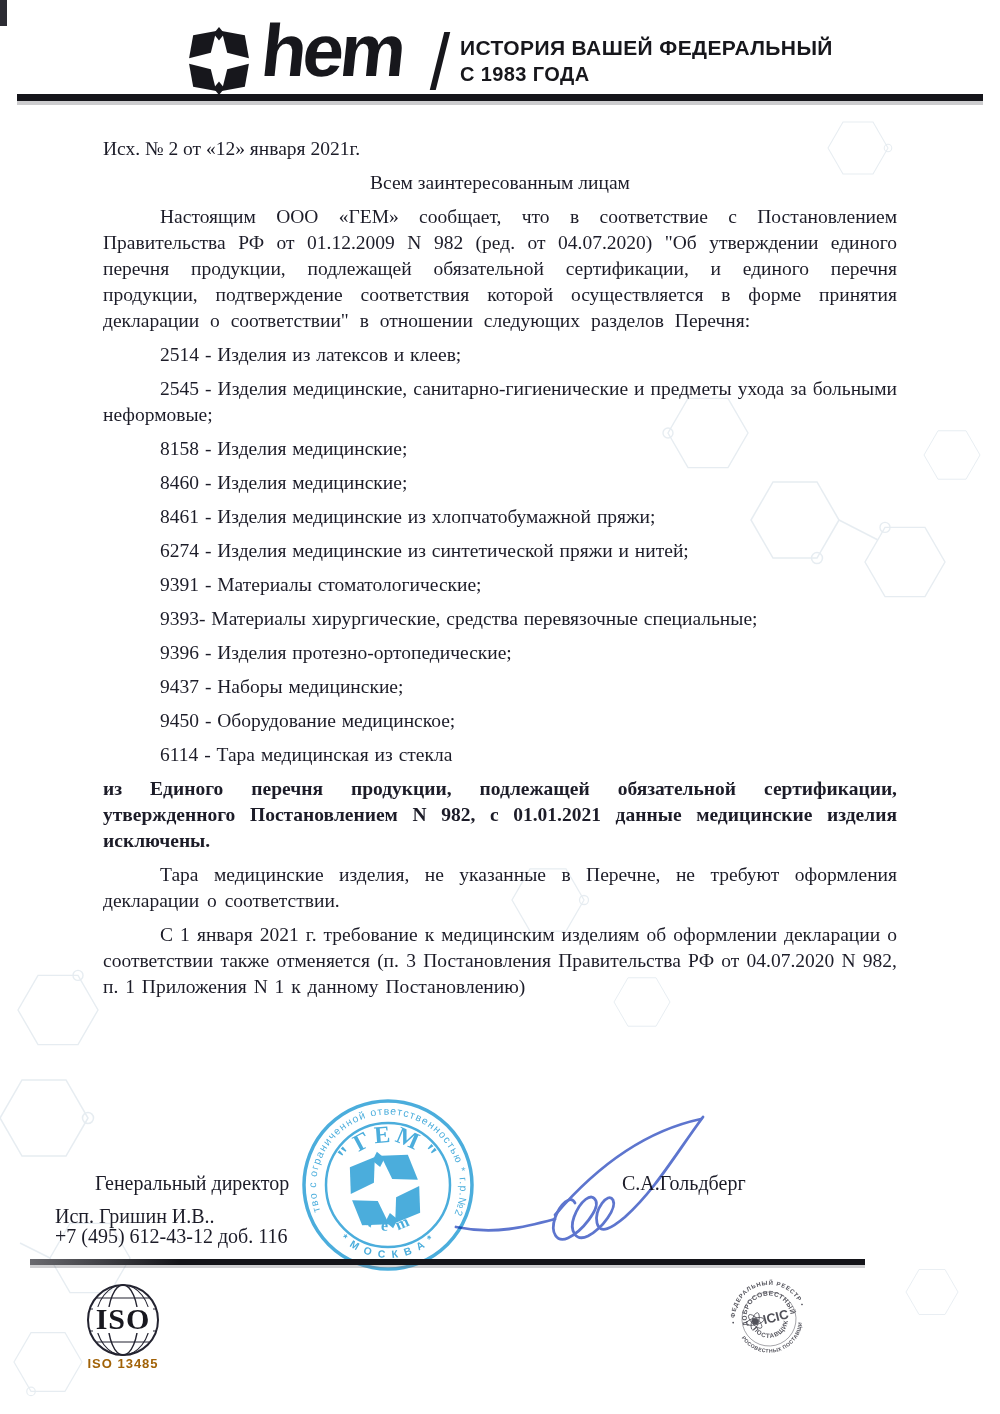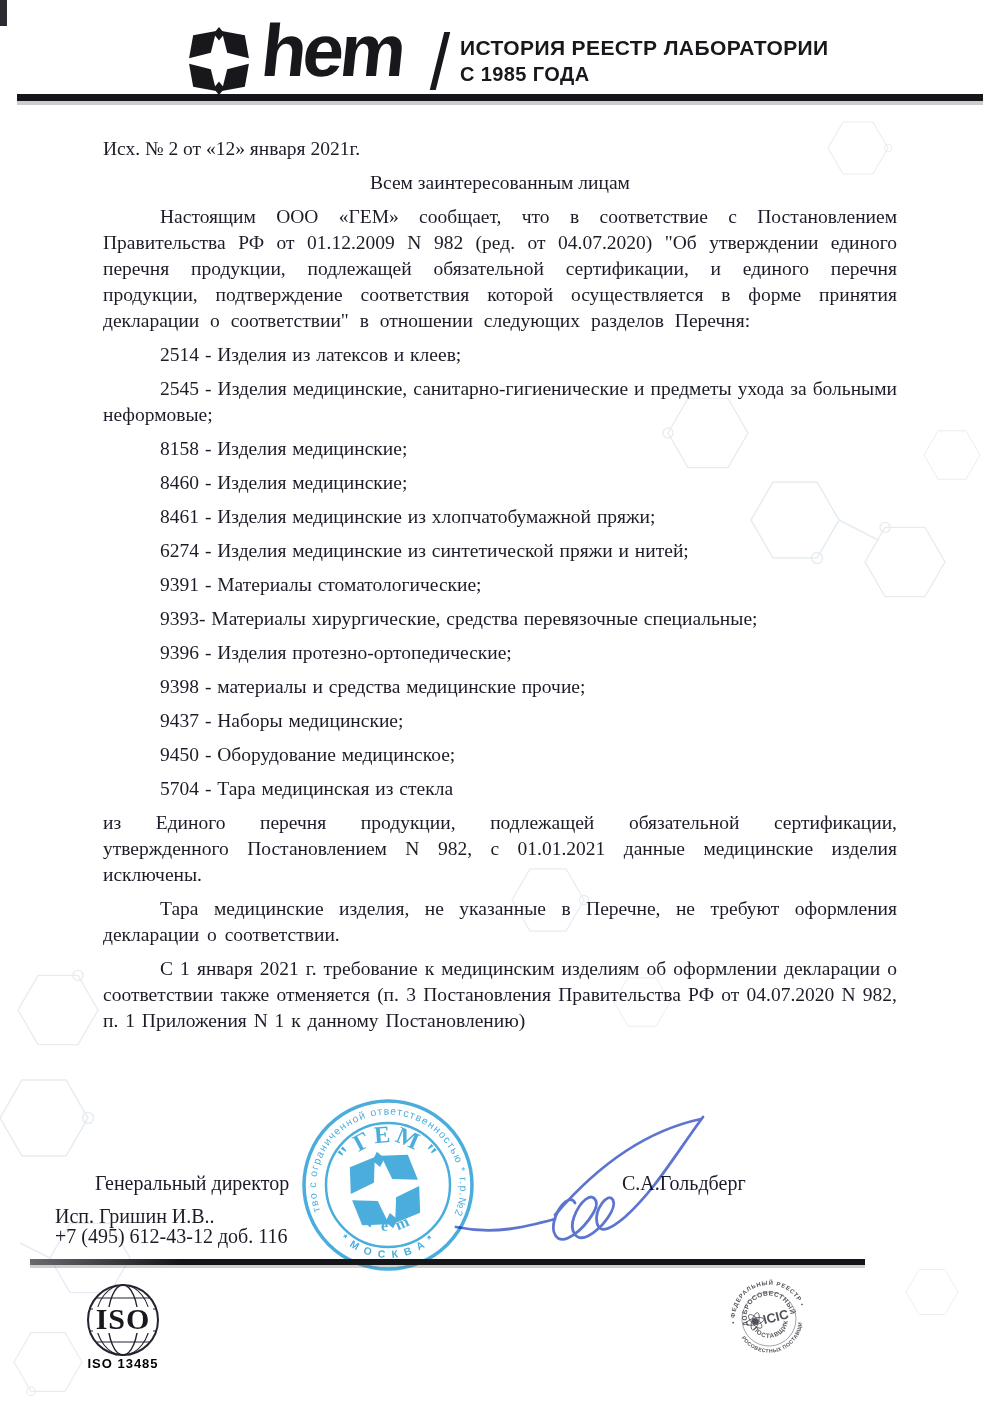--- a/index.html
+++ b/index.html
@@ -19,39 +19,39 @@
   .rule-top{position:absolute;left:17px;top:94px;width:966px;height:7px;background:#15151a;
             box-shadow:0 4px 0 rgba(110,110,115,.35);}
   .corner-mark{position:absolute;left:0;top:0;width:7px;height:26px;background:#2c2c33;}
   
   .content{position:absolute;left:95px;width:810px;top:128px;font-size:19.5px;line-height:26px;}
   .content p{margin:8px;}
   .ref{margin-top:0;}
   .addressee{text-align:center;margin-top:14px;}
   .p1{margin-top:19px;text-align:justify;text-indent:57px;word-spacing:6px;}
   .item{margin-top:14px;text-align:justify;text-indent:57px;word-spacing:1px;}
-  .pbold{margin-top:16px;text-align:justify;font-weight:400;word-spacing:8px;}
+  .pbold{margin-top:16px;text-align:justify;font-weight:700;word-spacing:8px;}
   .p2{margin-top:16px;text-align:justify;text-indent:57px;word-spacing:3px;}
   .p3{margin-top:14px;text-align:justify;text-indent:57px;word-spacing:2px;}
   
   .sig-title{position:absolute;left:95px;top:1172px;font-size:20px;}
   .sig-name{position:absolute;left:622px;top:1172px;font-size:20px;}
   .executor{position:absolute;left:55px;top:1206px;font-size:20px;line-height:20px;}
   .stamp-blue{position:absolute;left:283px;top:1080px;width:210px;height:210px;opacity:.85;
               mix-blend-mode:multiply;}
   .signature{position:absolute;left:420px;top:1095px;width:300px;height:155px;
              mix-blend-mode:multiply;}
   
   .rule-bottom{position:absolute;left:30px;top:1259px;width:835px;height:6px;
                background:linear-gradient(90deg,#6a6a6f 0%,#141419 18%,#141419 100%);
                box-shadow:0 3px 0 rgba(120,120,125,.35);}
   .iso-globe{position:absolute;left:85px;top:1282px;width:76px;height:76px;}
   .iso-caption{position:absolute;left:63px;top:1356px;width:120px;text-align:center;
                font-family:"Liberation Sans",sans-serif;font-weight:700;font-size:13px;
-               letter-spacing:1px;color:#000000;}
+               letter-spacing:1px;color:#a16207;}
   .footer-center{position:absolute;left:250px;top:1276px;width:500px;text-align:center;
                  font-family:"Liberation Sans",sans-serif;color:#2b2b33;
                  font-size:18.5px;line-height:23.5px;}
   .footer-center .company{font-weight:700;font-size:19px;}
   .icic-stamp{position:absolute;left:724px;top:1274px;width:90px;height:90px;opacity:.85;}
   
   .watermark{position:absolute;left:0;top:0;width:1000px;height:1414px;pointer-events:none;}
 </style>
 </head>
 <body>
@@ -115,42 +115,41 @@
       <polygon points="54,6 88,12 94,46 62,38"></polygon>
       <polygon points="94,54 88,88 54,94 62,62"></polygon>
       <polygon points="6,54 12,88 46,94 38,62"></polygon>
       <polygon points="50,0 58,10 50,20 42,10"></polygon>
       <polygon points="50,80 58,90 50,100 42,90"></polygon>
     </g>
   </svg>
   <div class="logo-text">hem</div>
   <div class="logo-slash"></div>
   <div class="tagline">
-    <div class="l1">ИСТОРИЯ РЕЕСТР ЛАБОРАТОРИИ</div>
-    <div class="l2">С 1985 ГОДА</div>
+    <div class="l1">ИСТОРИЯ ВАШЕЙ ФЕДЕРАЛЬНЫЙ</div>
+    <div class="l2">С 1983 ГОДА</div>
   </div>
   <div class="rule-top"></div>
 
   <div class="content">
     <p class="ref">Исх. № 2 от «12» января 2021г.</p>
     <p class="addressee">Всем заинтересованным лицам</p>
     <p class="p1">Настоящим ООО «ГЕМ» сообщает, что в соответствие с Постановлением Правительства РФ от 01.12.2009 N 982 (ред. от 04.07.2020) "Об утверждении единого перечня продукции, подлежащей обязательной сертификации, и единого перечня продукции, подтверждение соответствия которой осуществляется в форме принятия декларации о соответствии" в отношении следующих разделов Перечня:</p>
     <p class="item">2514 - Изделия из латексов и клеев;</p>
     <p class="item">2545 - Изделия медицинские, санитарно-гигиенические и предметы ухода за больными неформовые;</p>
     <p class="item">8158 - Изделия медицинские;</p>
     <p class="item">8460 - Изделия медицинские;</p>
     <p class="item">8461 - Изделия медицинские из хлопчатобумажной пряжи;</p>
     <p class="item">6274 - Изделия медицинские из синтетической пряжи и нитей;</p>
     <p class="item">9391 - Материалы стоматологические;</p>
     <p class="item">9393- Материалы хирургические, средства перевязочные специальные;</p>
     <p class="item">9396 - Изделия протезно-ортопедические;</p>
-    <p class="item">9398 - материалы и средства медицинские прочие;</p>
     <p class="item">9437 - Наборы медицинские;</p>
     <p class="item">9450 - Оборудование медицинское;</p>
-    <p class="item">5704 - Тара медицинская из стекла</p>
+    <p class="item">6114 - Тара медицинская из стекла</p>
     <p class="pbold">из Единого перечня продукции, подлежащей обязательной сертификации, утвержденного Постановлением N 982, с 01.01.2021 данные медицинские изделия исключены.</p>
     <p class="p2">Тара медицинские изделия, не указанные в Перечне, не требуют оформления декларации о соответствии.</p>
     <p class="p3">С 1 января 2021 г. требование к медицинским изделиям об оформлении декларации о соответствии также отменяется (п. 3 Постановления Правительства РФ от 04.07.2020 N 982, п. 1 Приложения N 1 к данному Постановлению)</p>
   </div>
 
   <div class="sig-title">Генеральный директор</div>
   <div class="sig-name">С.А.Гольдберг</div>
   <div class="executor">
     <div>Исп. Гришин И.В..</div>
     <div>+7 (495) 612-43-12 доб. 116</div>

